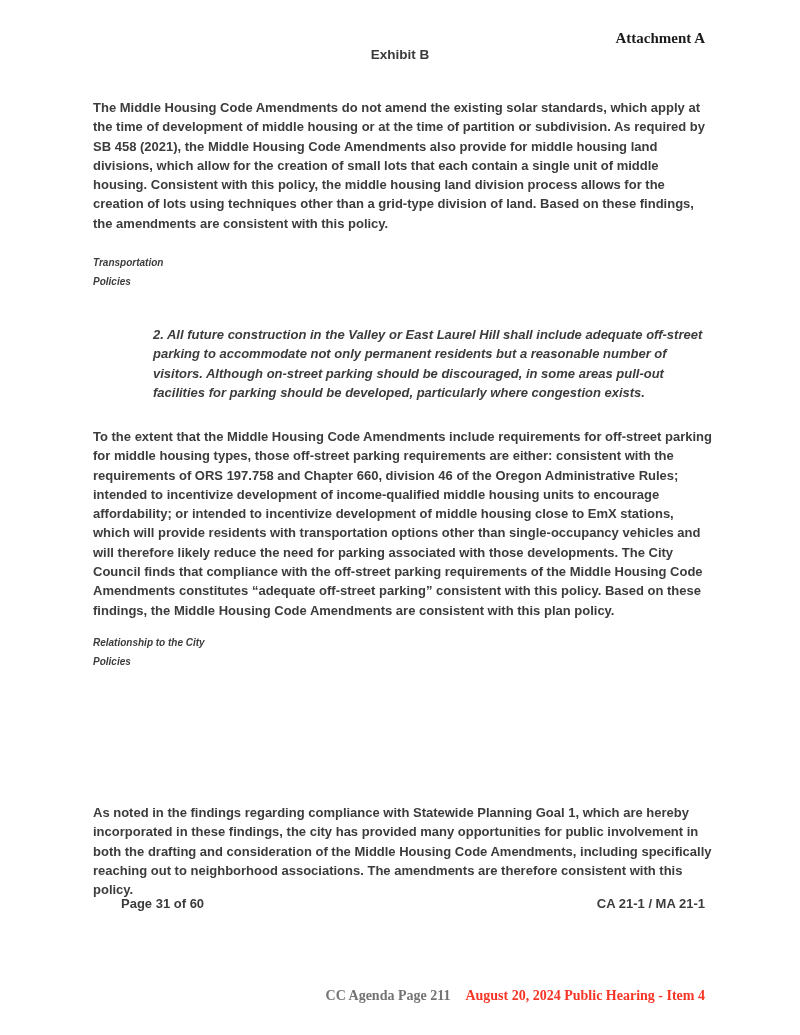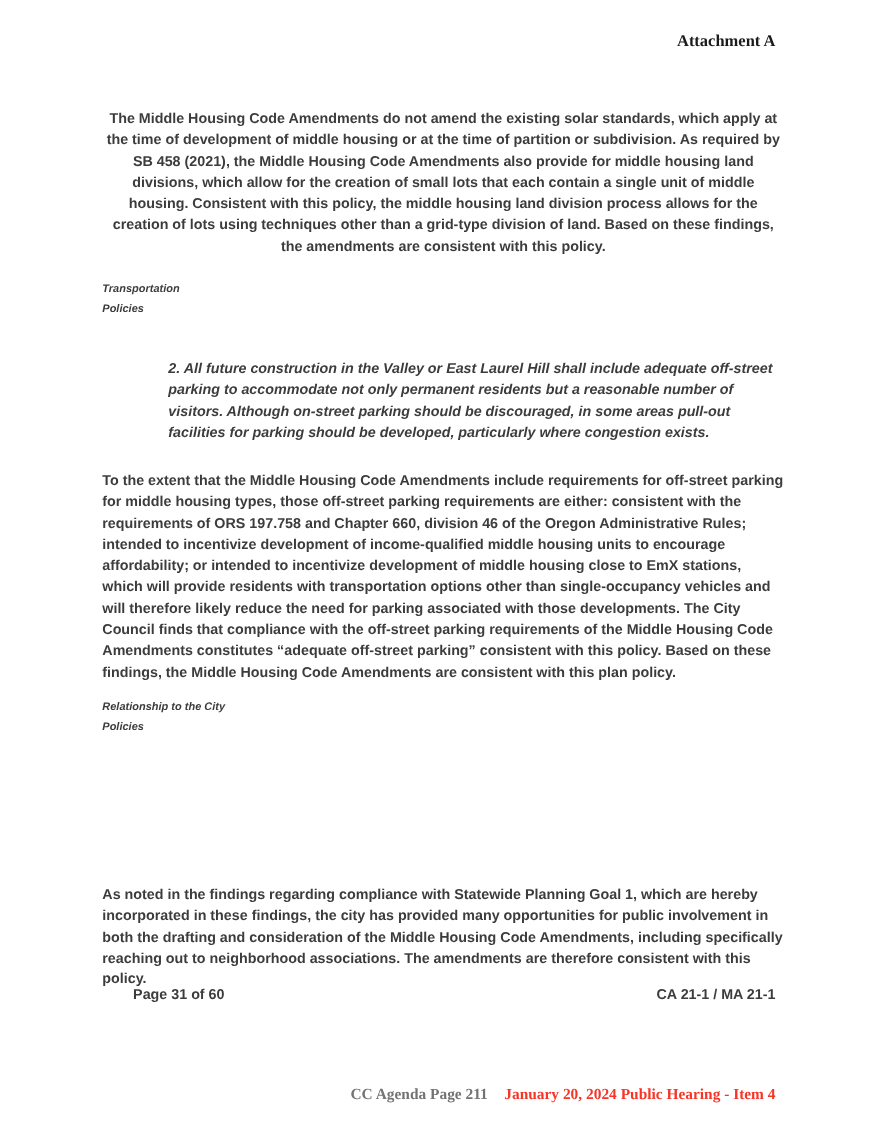--- a/index.html
+++ b/index.html
@@ -32,21 +32,21 @@
   }
   .para {
     position: absolute;
     left: 93px;
     width: 620px;
     margin: 0;
     font-size: 13px;
     line-height: 19.3px;
     text-align: left;
   }
-  .p1 { top: 98px; text-align: center; }
+  .p1 { top: 98px; }
   .p2 { top: 403px; margin-top: 24px; }
   .p3 { top: 803px; }
   .section-heading {
     position: absolute;
     left: 93px;
     font-style: italic;
     font-size: 10px;
     line-height: 19.3px;
   }
   .h1 { top: 253px; }
@@ -88,20 +88,21 @@
   .agenda-label { color: #737373; }
   .hearing-label { color: #f73527; }
 </style>
 </head>
 <body>
 
 <div class="page">
 
   <div class="attachment-label">Attachment A</div>
 
+  <div class="exhibit-label">Exhibit B</div>
 
   <p class="para p1">The Middle Housing Code Amendments do not amend the existing solar standards, which apply at the time of development of middle housing or at the time of partition or subdivision. As required by SB 458 (2021), the Middle Housing Code Amendments also provide for middle housing land divisions, which allow for the creation of small lots that each contain a single unit of middle housing. Consistent with this policy, the middle housing land division process allows for the creation of lots using techniques other than a grid-type division of land. Based on these findings, the amendments are consistent with this policy.</p>
 
   <div class="section-heading h1">
     <div>Transportation</div>
     <div>Policies</div>
   </div>
 
   <p class="quote q1">2. All future construction in the Valley or East Laurel Hill shall include adequate off-street parking to accommodate not only permanent residents but a reasonable number of visitors. Although on-street parking should be discouraged, in some areas pull-out facilities for parking should be developed, particularly where congestion exists.</p>
 
@@ -114,16 +115,16 @@
 
 
   <p class="para p3">As noted in the findings regarding compliance with Statewide Planning Goal 1, which are hereby incorporated in these findings, the city has provided many opportunities for public involvement in both the drafting and consideration of the Middle Housing Code Amendments, including specifically reaching out to neighborhood associations. The amendments are therefore consistent with this policy.</p>
 
   <div class="footer-left">Page 31 of 60</div>
 
   <div class="footer-right">CA 21-1 / MA 21-1</div>
 
   <div class="bottom-line">
     <span class="agenda-label">CC Agenda Page 211</span>
-    <span class="hearing-label">January 20, 2024 Public Hearing - Item 4</span>
+    <span class="hearing-label">August 20, 2024 Public Hearing - Item 4</span>
   </div>
 
 </div>
 
 </body></html>

